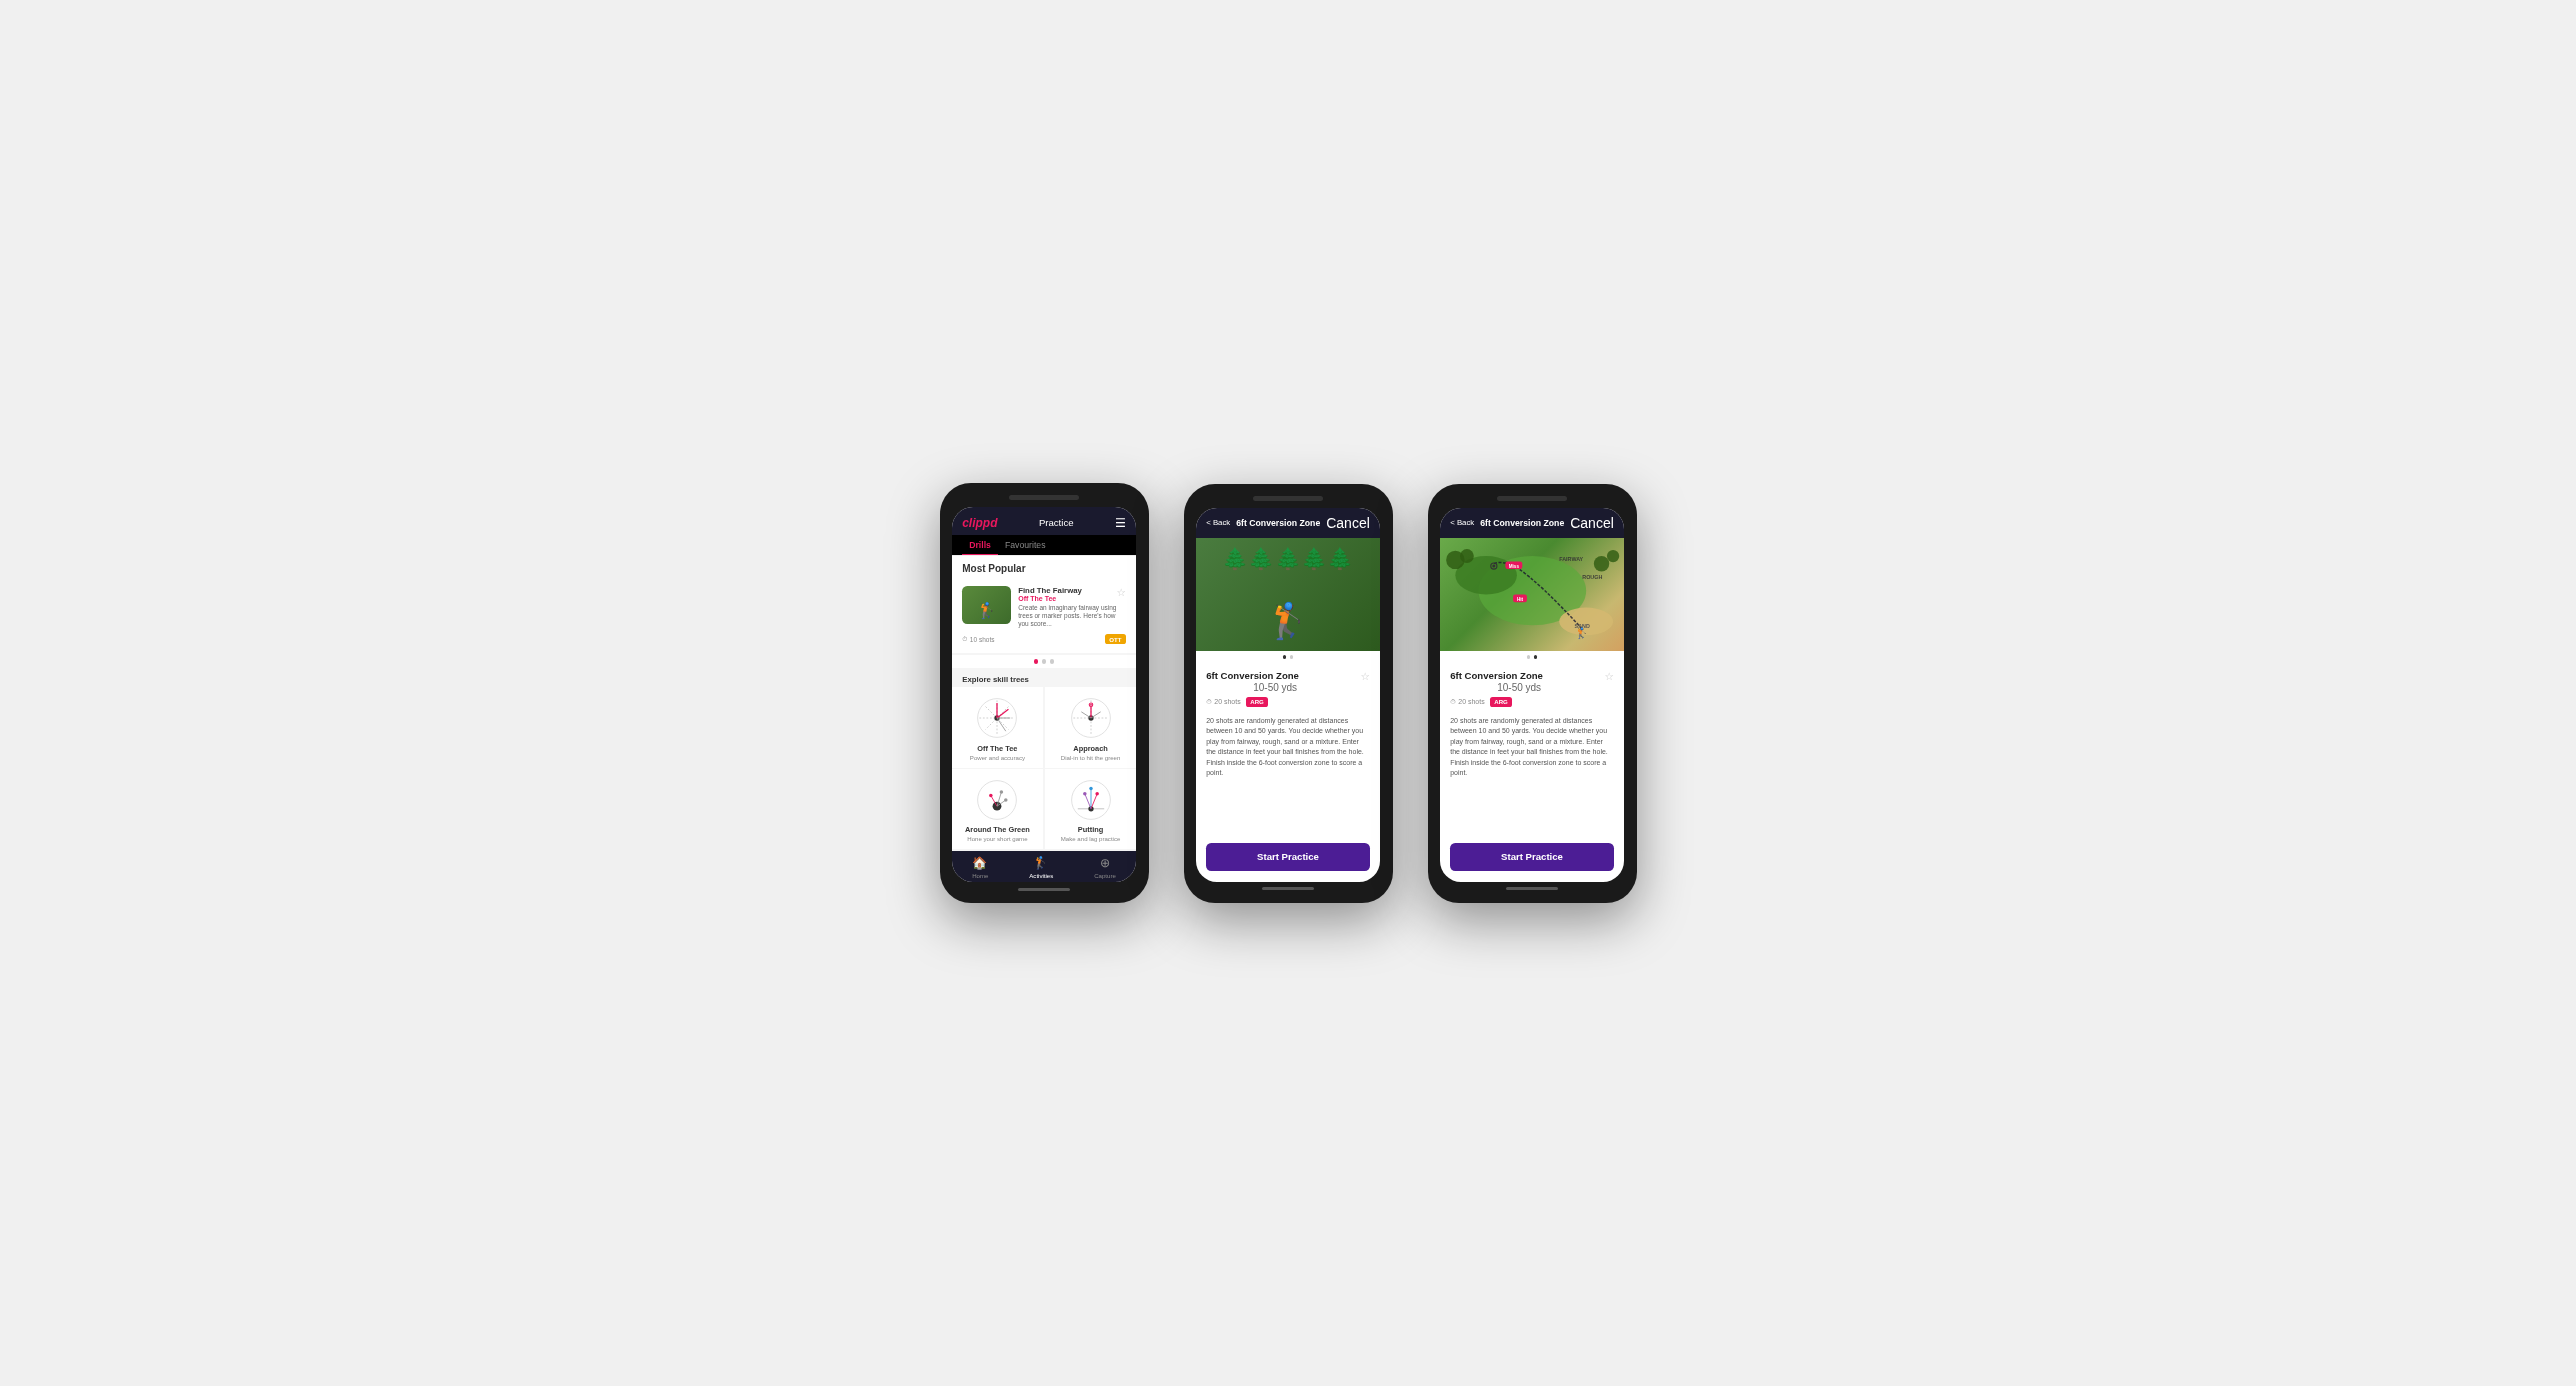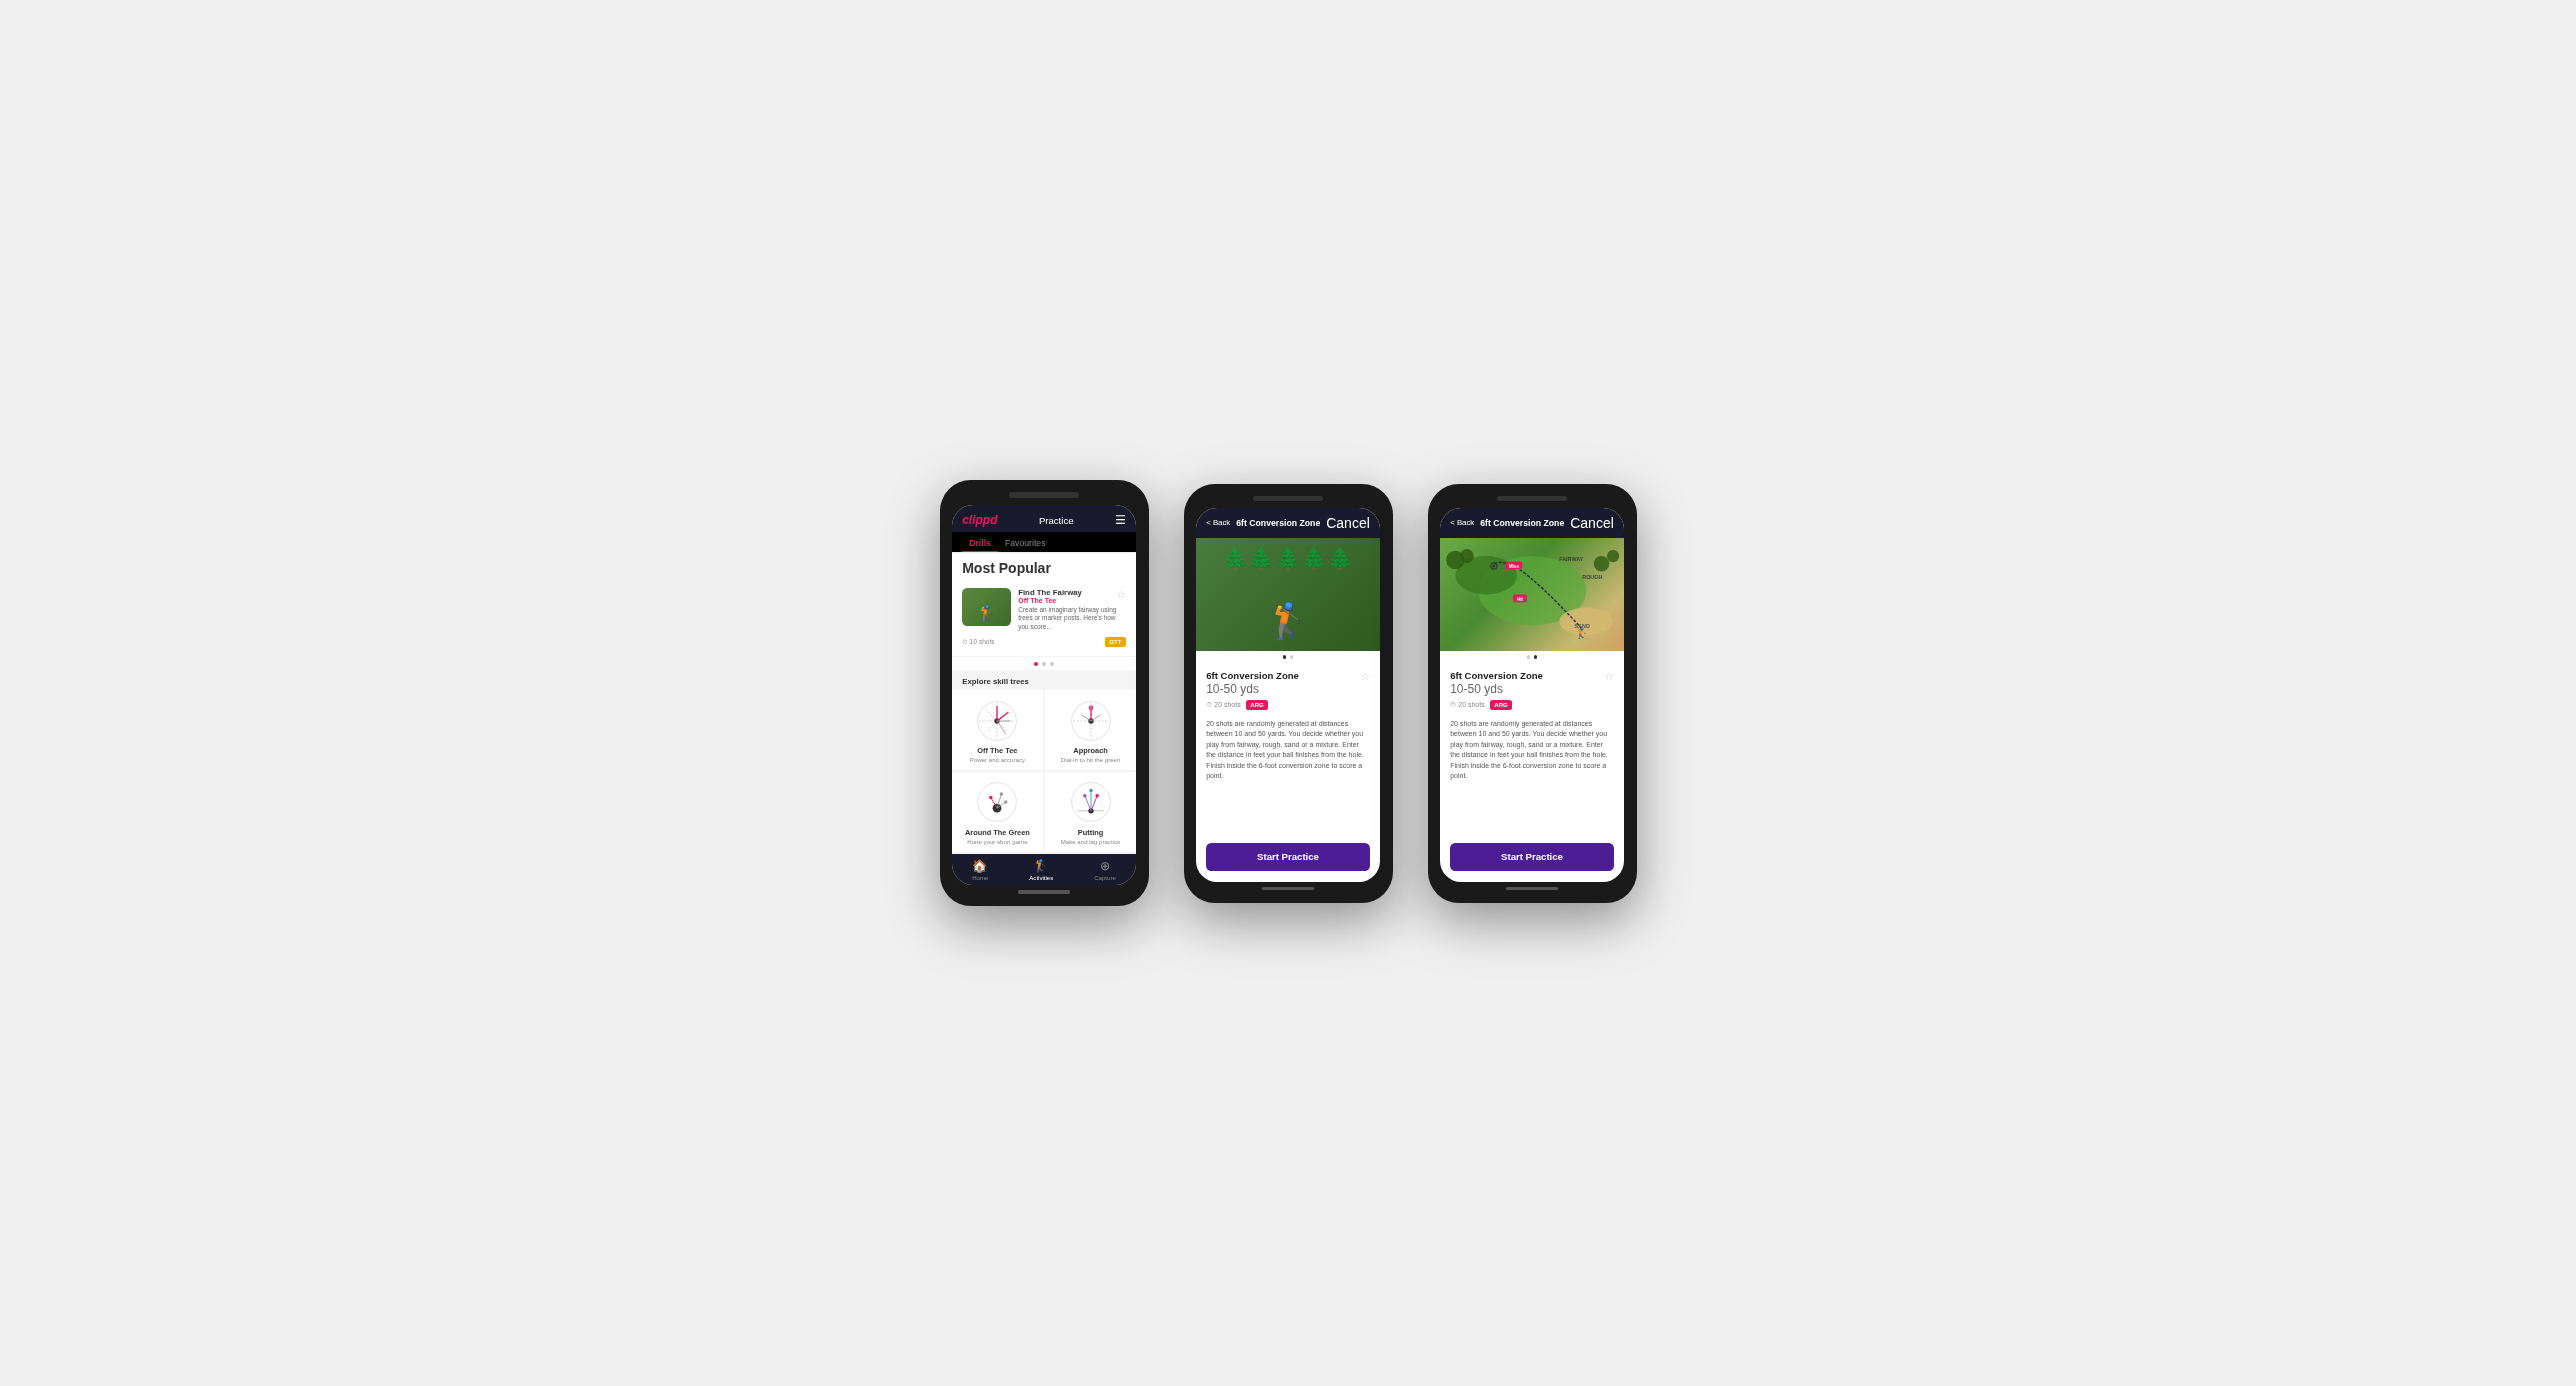--- a/index.html
+++ b/index.html
@@ -88,21 +88,21 @@
       color: #e8175d;
       border-bottom: 1.7px solid #e8175d;
       font-weight: 700;
     }
     .p1-content {
       flex: 1;
       overflow-y: auto;
       background: #f5f5f5;
     }
     .p1-section-label {
-      font-size: 14px;
+      font-size: 10px;
       font-weight: 700;
       color: #333;
       padding: 7px 10.5px 3.5px;
       background: #fff;
     }
     .p1-card {
       background: #fff;
       margin: 0 0 1.7px;
       padding: 8.7px 10.5px;
       position: relative;
@@ -314,23 +314,24 @@
       display: flex;
       justify-content: space-between;
       align-items: flex-start;
     }
     .p2-drill-name {
       font-size: 9.6px;
       font-weight: 700;
       color: #222;
     }
     .p2-drill-range {
-      font-size: 12px;
+      font-size: 10px;
       color: #666;
       margin-top: 0.9px;
+      margin-left: 47px;
     }
     .p2-drill-meta {
       padding: 0 10.5px 5.2px;
       display: flex;
       align-items: center;
       gap: 5.2px;
     }
     .p2-shots-meta {
       font-size: 7px;
       color: #888;

